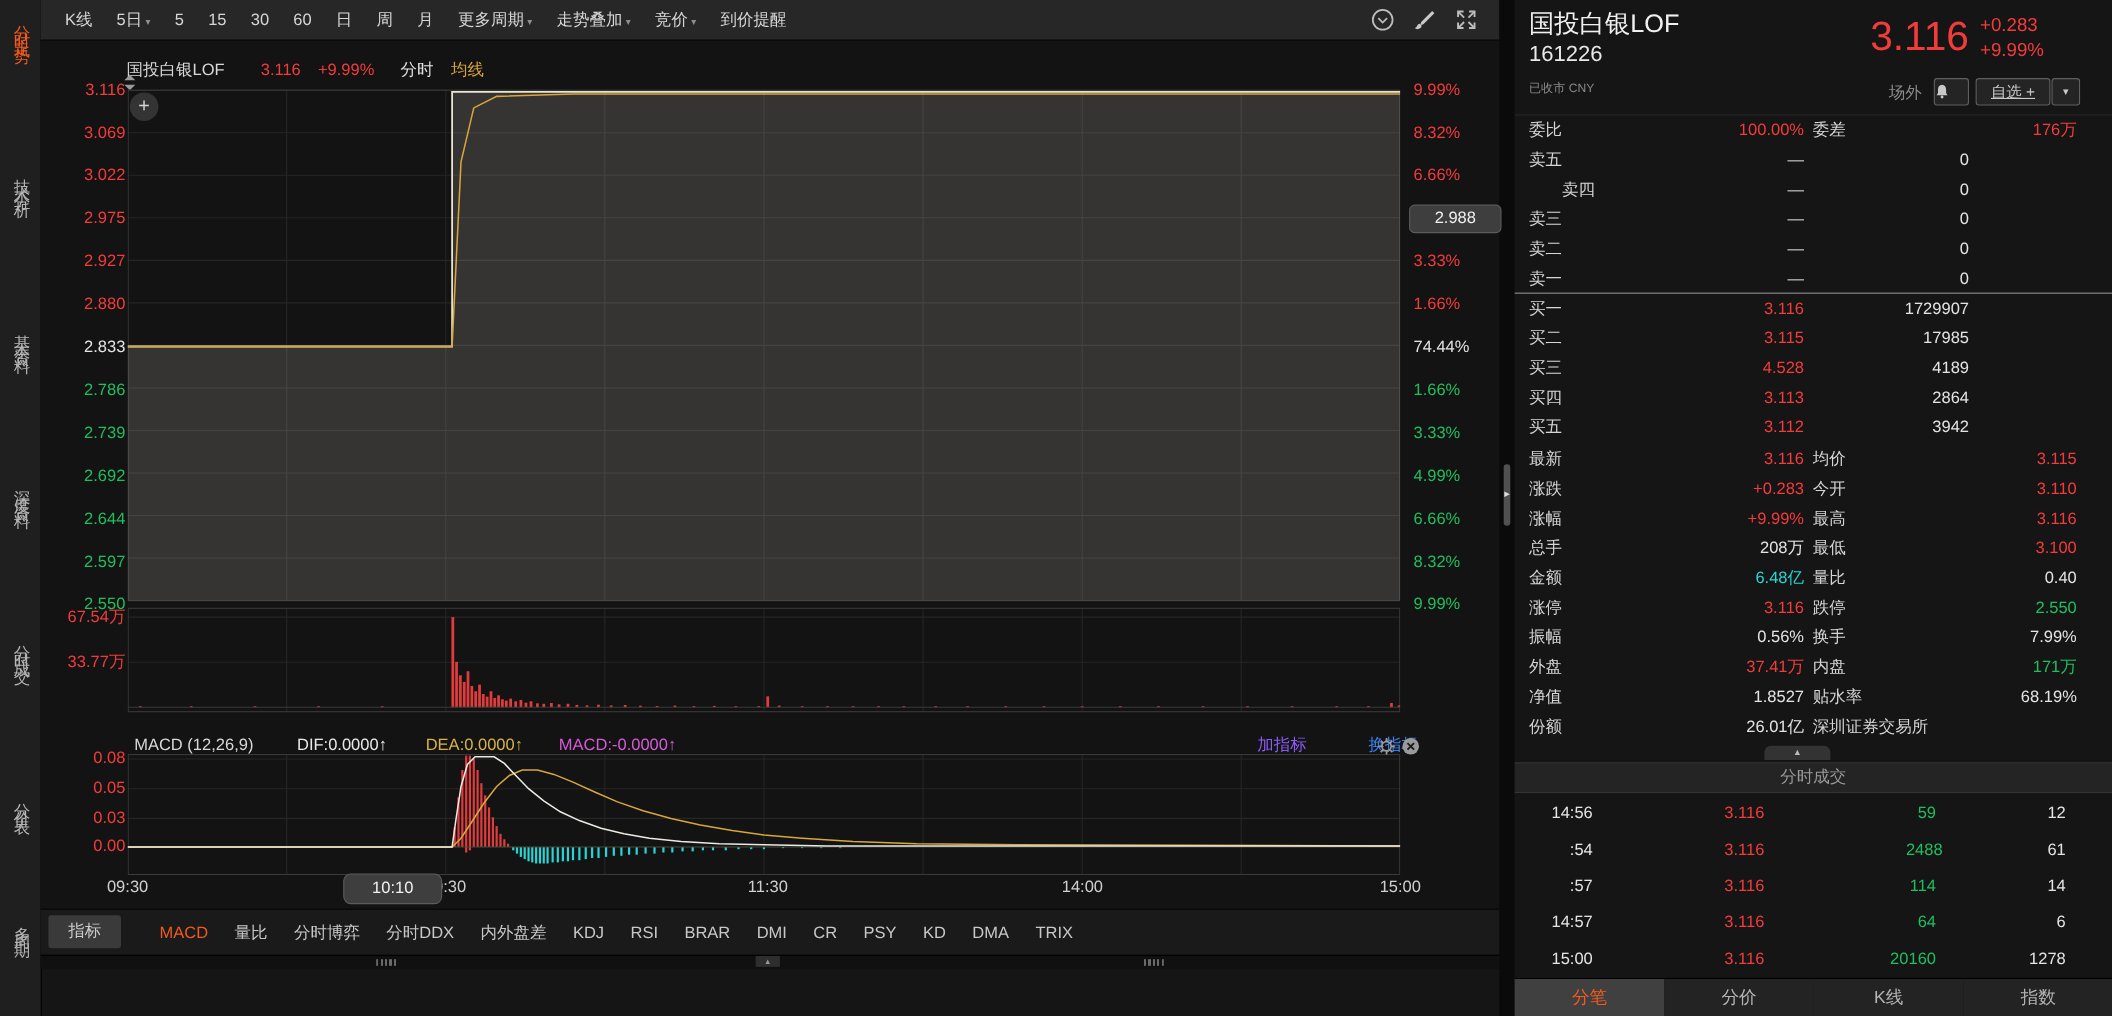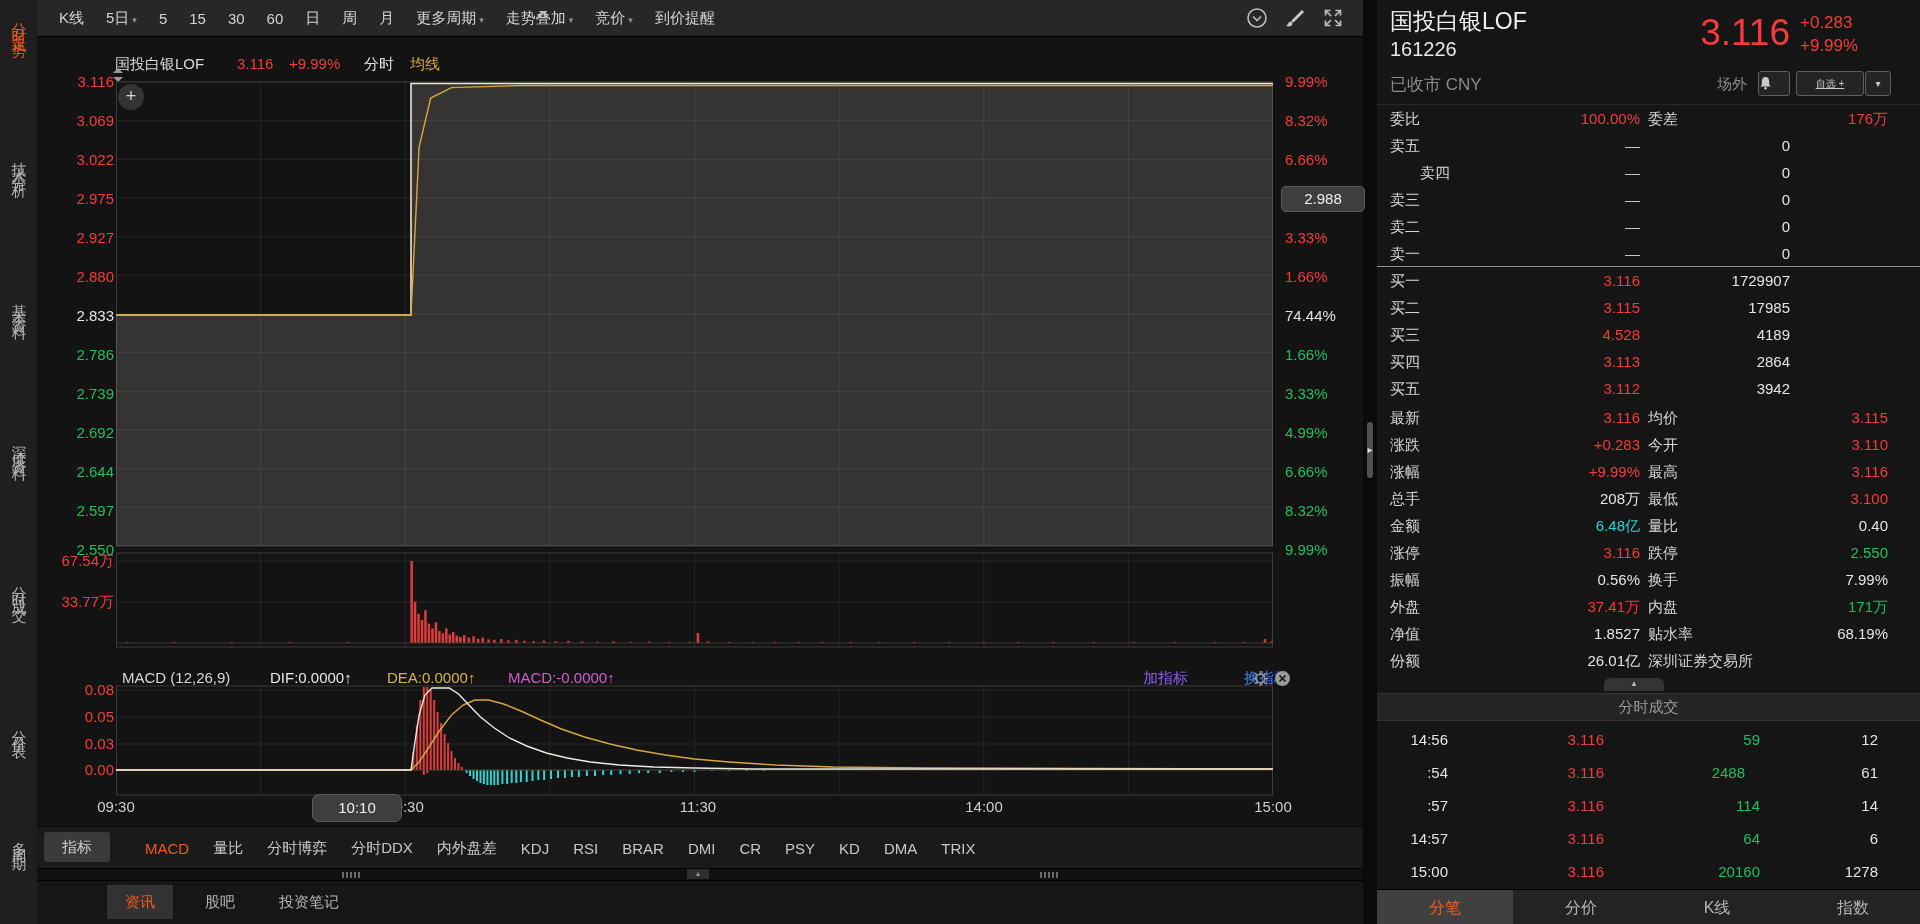--- a/index.html
+++ b/index.html
@@ -368,47 +368,40 @@
         <div class="ind-tab">TRIX</div>
       </div>
   </div>
 
   <div id="divider-strip" class="abs">
     <div class="grip" style="left:305px;"></div>
     <div class="abs" style="left:650px;top:0px;width:22px;height:10px;background:#2e2e2e;color:#999;font-size:8px;text-align:center;line-height:10px;"><span>▴</span></div>
     <div class="grip" style="left:1003px;"></div>
   </div>
 
-  <div id="bottom-strip" class="abs">
-    <div id="bottom-tabs">
-        <div class="btab active" style="left: 70px; width: 66px;">资讯</div>
-        <div class="btab" style="left: 150px; width: 66px;">股吧</div>
-        <div class="btab" style="left: 222px; width: 100px;">投资笔记</div>
-      </div>
-  </div>
 
   <div id="vdivider" class="abs">
     <div class="abs" style="left:4px;top:422px;width:6px;height:56px;background:#505050;border-radius:3px;color:#ddd;font-size:10px;line-height:56px;text-align:center;"><span>▸</span></div>
   </div>
 
   <div id="panel" class="abs">
     <div class="abs" style="left:13px;top:6px;font-size:23px;color:#f0f0f0;">国投白银LOF</div>
     <div class="abs" style="left:13px;top:38px;font-size:20px;color:#e8e8e8;">161226</div>
-    <div class="abs" style="left:13px;top:73px;font-size:17px;color:#8a8a8a;">已收市 CNY</div>
+    <div class="abs" style="left:13px;top:73px;font-size:11px;color:#8a8a8a;">已收市 CNY</div>
     <div class="abs red" style="left:233px;top:12px;width:180px;text-align:right;font-size:37px;">3.116</div>
     <div class="abs red" style="left:423px;top:13px;font-size:17px;">+0.283</div>
     <div class="abs red" style="left:423px;top:36px;font-size:17px;">+9.99%</div>
     <div class="abs" style="left:340px;top:75px;font-size:15px;color:#8a8a8a;">场外</div>
     <div class="boxbtn" style="left:381px;top:71px;width:30px;height:23px;line-height:23px;">
       <svg width="13" height="14" viewBox="0 0 13 14" style="margin-top:4px;">
           <path d="M6.5 1 C4 1 2.8 3 2.8 5.5 L2.8 8.5 L1.5 10.5 L11.5 10.5 L10.2 8.5 L10.2 5.5 C10.2 3 9 1 6.5 1 Z" fill="#c9c9c9"></path>
           <circle cx="6.5" cy="12.2" r="1.3" fill="#c9c9c9"></circle>
         </svg>
     </div>
-    <div class="boxbtn" style="left:419px;top:71px;width:66px;height:23px;line-height:23px;font-size:10px;text-decoration:underline;">自选 +</div>
+    <div class="boxbtn" style="left:419px;top:71px;width:66px;height:23px;line-height:23px;font-size:14px;text-decoration:underline;">自选 +</div>
     <div class="boxbtn" style="left:488px;top:71px;width:24px;height:23px;line-height:23px;font-size:10px;"><span>▾</span></div>
     <div class="abs" style="left:0;top:104px;width:543px;border-top:1px solid #272727;"></div>
 
     <div id="panel-rows">
         <div class="prow" style="left: 0px; top: 109px; width: 543px;">
           <div class="pcell lbl" style="left: 13px; width: 60px; text-align: left;">委比</div>
           <div class="pcell red" style="left: 120px; width: 143px; text-align: right;">100.00%</div>
           <div class="pcell lbl" style="left: 271px; width: 60px; text-align: left;">委差</div>
           <div class="pcell red" style="left: 381px; width: 130px; text-align: right;">176万</div>
         </div>
@@ -529,21 +522,21 @@
     <div id="ticks-rows">
         <div class="prow" style="left: 0px; top: 730px; width: 543px;">
           <div class="pcell wht" style="left: 5px; width: 66px; text-align: right;">14:56</div>
           <div class="pcell red" style="left: 127px; width: 100px; text-align: right;">3.116</div>
           <div class="pcell grn" style="left: 273px; width: 110px; text-align: right;">59</div>
           <div class="pcell wht" style="left: 413px; width: 88px; text-align: right;">12</div>
         </div>
         <div class="prow" style="left: 0px; top: 763px; width: 543px;">
           <div class="pcell wht" style="left: 5px; width: 66px; text-align: right;">:54</div>
           <div class="pcell red" style="left: 127px; width: 100px; text-align: right;">3.116</div>
-          <div class="pcell grn" style="left: 258px; width: 110px; text-align: right;">2488</div>
+          <div class="pcell grn" style="left: 279px; width: 110px; text-align: right;">2488</div>
           <div class="pcell wht" style="left: 413px; width: 88px; text-align: right;">61</div>
         </div>
         <div class="prow" style="left: 0px; top: 796px; width: 543px;">
           <div class="pcell wht" style="left: 5px; width: 66px; text-align: right;">:57</div>
           <div class="pcell red" style="left: 127px; width: 100px; text-align: right;">3.116</div>
           <div class="pcell grn" style="left: 273px; width: 110px; text-align: right;">114</div>
           <div class="pcell wht" style="left: 413px; width: 88px; text-align: right;">14</div>
         </div>
         <div class="prow" style="left: 0px; top: 829px; width: 543px;">
           <div class="pcell wht" style="left: 5px; width: 66px; text-align: right;">14:57</div>

